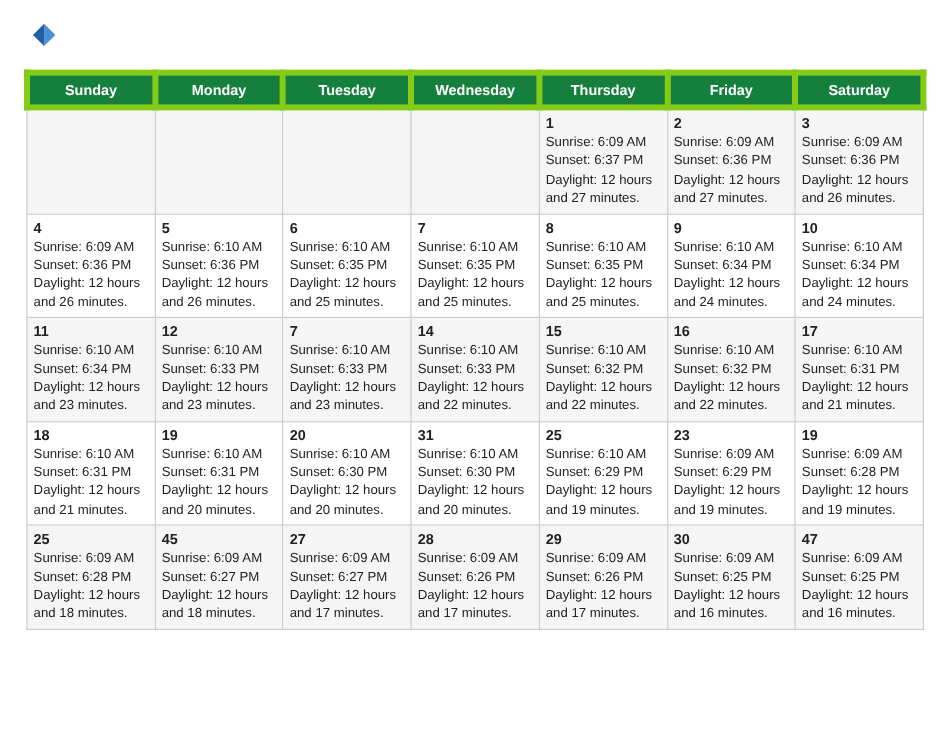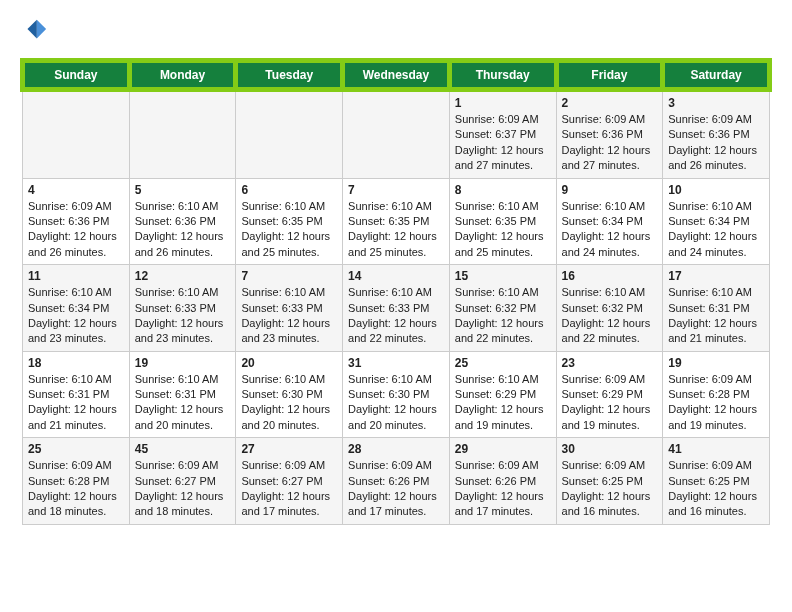--- a/index.html
+++ b/index.html
@@ -345,21 +345,21 @@
 and 17 minutes.</div>
           </td>
           <td>
             <span class="day-num">30</span>
             <div class="day-info" style="white-space: pre-line;">Sunrise: 6:09 AM
 Sunset: 6:25 PM
 Daylight: 12 hours
 and 16 minutes.</div>
           </td>
           <td>
-            <span class="day-num">41</span>
+            <span class="day-num">47</span>
             <div class="day-info" style="white-space: pre-line;">Sunrise: 6:09 AM
 Sunset: 6:25 PM
 Daylight: 12 hours
 and 16 minutes.</div>
           </td>
         </tr>
       </tbody>
   </table>
 </div>
 

